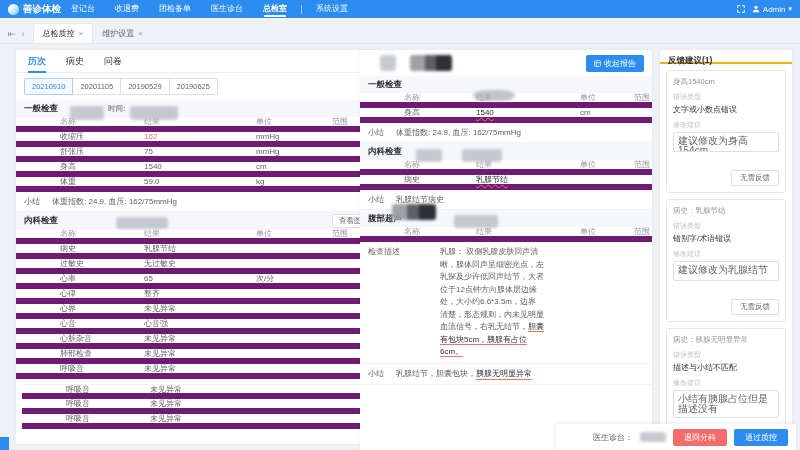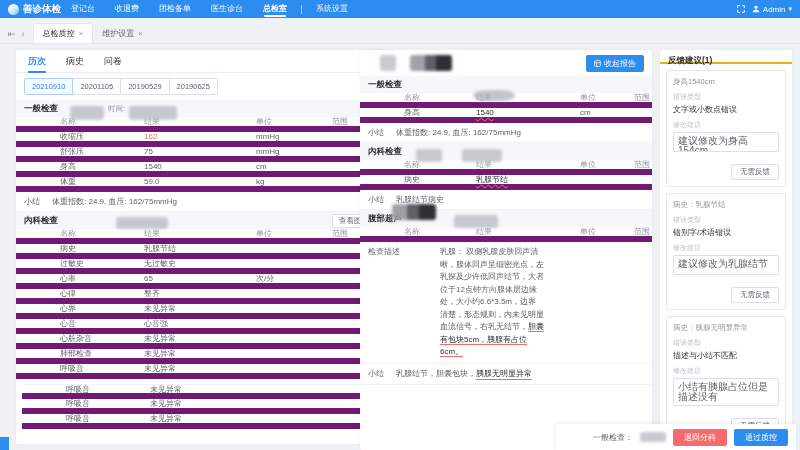--- a/index.html
+++ b/index.html
@@ -37,21 +37,21 @@
   .ltabs{display:flex;align-items:center;height:23px;border-bottom:1px solid #ebeef5;padding:0 12px;}
   .ltab{font-size:9px;color:#303133;margin-right:20px;height:23px;line-height:23px;position:relative;cursor:pointer;}
   .ltab.active{color:#2d8cf0;font-weight:bold;}
   .ltab.active::after{content:"";position:absolute;left:0;right:0;bottom:0;height:2px;background:#2d8cf0;}
   .pills{display:flex;padding:5px 8px;}
   .pill{font-size:7.5px;color:#606266;border:1px solid #dcdfe6;height:17px;line-height:15px;padding:0 7px;margin-left:-1px;background:#fff;cursor:pointer;white-space:nowrap;}
   .pill:first-child{border-radius:2px 0 0 2px;margin-left:0;}
   .pill:last-child{border-radius:0 2px 2px 0;}
   .pill.active{color:#2d8cf0;border-color:#a8d1ff;background:#f4faff;position:relative;z-index:1;}
   .sec{height:17px;background:#f6f7fb;display:flex;align-items:center;padding:0 8px;font-size:8.5px;font-weight:bold;color:#303133;position:relative;}
-  .sec .time{font-weight:normal;font-size:7.5px;color:#909399;margin:0 4px;}
+  .sec .time{font-weight:bold;font-size:7.5px;color:#909399;margin:0 4px;}
   .mini-btn{margin-left:auto;font-size:7.5px;font-weight:normal;color:#606266;background:#fff;border:1px solid #dcdfe6;border-radius:2px;padding:1px 6px;cursor:pointer;}
   .trow{display:flex;align-items:center;height:15px;border-bottom:6px solid #701a75;font-size:8px;color:#606266;padding-left:36px;}
   .trow.thead{color:#909399;}
   .lc1{width:92px;padding-left:8px;}.lc2{width:112px;}.lc3{width:76px;}.lc4{flex:1;}
   .srow{display:flex;align-items:center;padding:4px 8px;font-size:8px;color:#606266;border-bottom:1px solid #f2f3f7;}
   .srow .slabel{margin-right:12px;color:#606266;}
   #left-internal-rows .trow:nth-child(n+10){margin-left:6px;margin-right:10px;}
   #left-internal-rows .trow:nth-child(10){margin-top:5px;border-top:1px solid #f2f3f7;}
   .red{color:#f56c6c;}
   .wavy{text-decoration:underline wavy #f56c6c 1px;text-underline-offset:2px;color:#303133;}
@@ -65,21 +65,21 @@
   .scribbled{position:relative;}
   .scribbled::after{content:"";position:absolute;left:-3px;top:-2px;width:42px;height:11px;background:#aeb2b8;opacity:.75;filter:blur(1.5px);border-radius:45%/65%;}
   
   .fb-title{height:14px;line-height:21px;padding:0 8px;font-size:8.5px;font-weight:bold;color:#303133;border-bottom:2px solid #eab308;}
   .fb-card{border:1px solid #e4e7ed;border-radius:3px;margin:6px;padding:6px 6px 6px;}
   .fb-target{font-size:7.5px;color:#909399;line-height:10px;margin-bottom:5px;}
   .fb-label{font-size:7px;color:#bfc3cb;margin:5px 0 2px;}
   .fb-value{font-size:8px;color:#303133;}
   .fb-input{width:100%;border:1px solid #dcdfe6;border-radius:2px;font-size:10px;color:#606266;padding:3px 4px;resize:none;font-family:inherit;height:20px;line-height:10px;overflow:hidden;}
   .fb-card:nth-of-type(4) .fb-input{height:28px;}
-  .fb-dismiss{display:block;margin:8px 0 0 auto;font-size:7.5px;color:#606266;background:#fff;border:1px solid #dcdfe6;border-radius:2px;padding:2px 8px;cursor:pointer;}
+  .fb-dismiss{display:block;margin:14px 0 0 auto;font-size:7.5px;color:#606266;background:#fff;border:1px solid #dcdfe6;border-radius:2px;padding:2px 8px;cursor:pointer;}
   
   .footer{position:absolute;left:556px;right:4px;bottom:0;height:26px;background:#fff;display:flex;align-items:center;justify-content:flex-end;gap:7px;padding:0 8px;z-index:5;box-shadow:-1px -1px 5px rgba(0,0,0,.08);}
   .footer .flabel{font-size:8px;color:#606266;}
   .btn-red{background:#f56c6c;color:#fff;font-size:8px;border:none;border-radius:2px;padding:3px 11px;cursor:pointer;}
   .btn-blue{background:#2d8cf0;color:#fff;font-size:8px;border:none;border-radius:2px;padding:3px 11px;cursor:pointer;}
   .corner{position:absolute;left:0;bottom:0;width:9px;height:13px;background:#2d8cf0;z-index:6;}
 </style>
 </head>
 <body>
 
@@ -386,19 +386,19 @@
     
     
     
     
     
     
   </div>
 </div>
 
 <div class="footer">
-  <span class="flabel">一般检查：</span>
+  <span class="flabel">医生诊台：</span>
   <span class="blob" style="width:26px;height:10px;"></span>
   <button class="btn-red">退回分科</button>
   <button class="btn-blue">通过质控</button>
 </div>
 
 <div class="corner"></div>
 
 </body></html>

